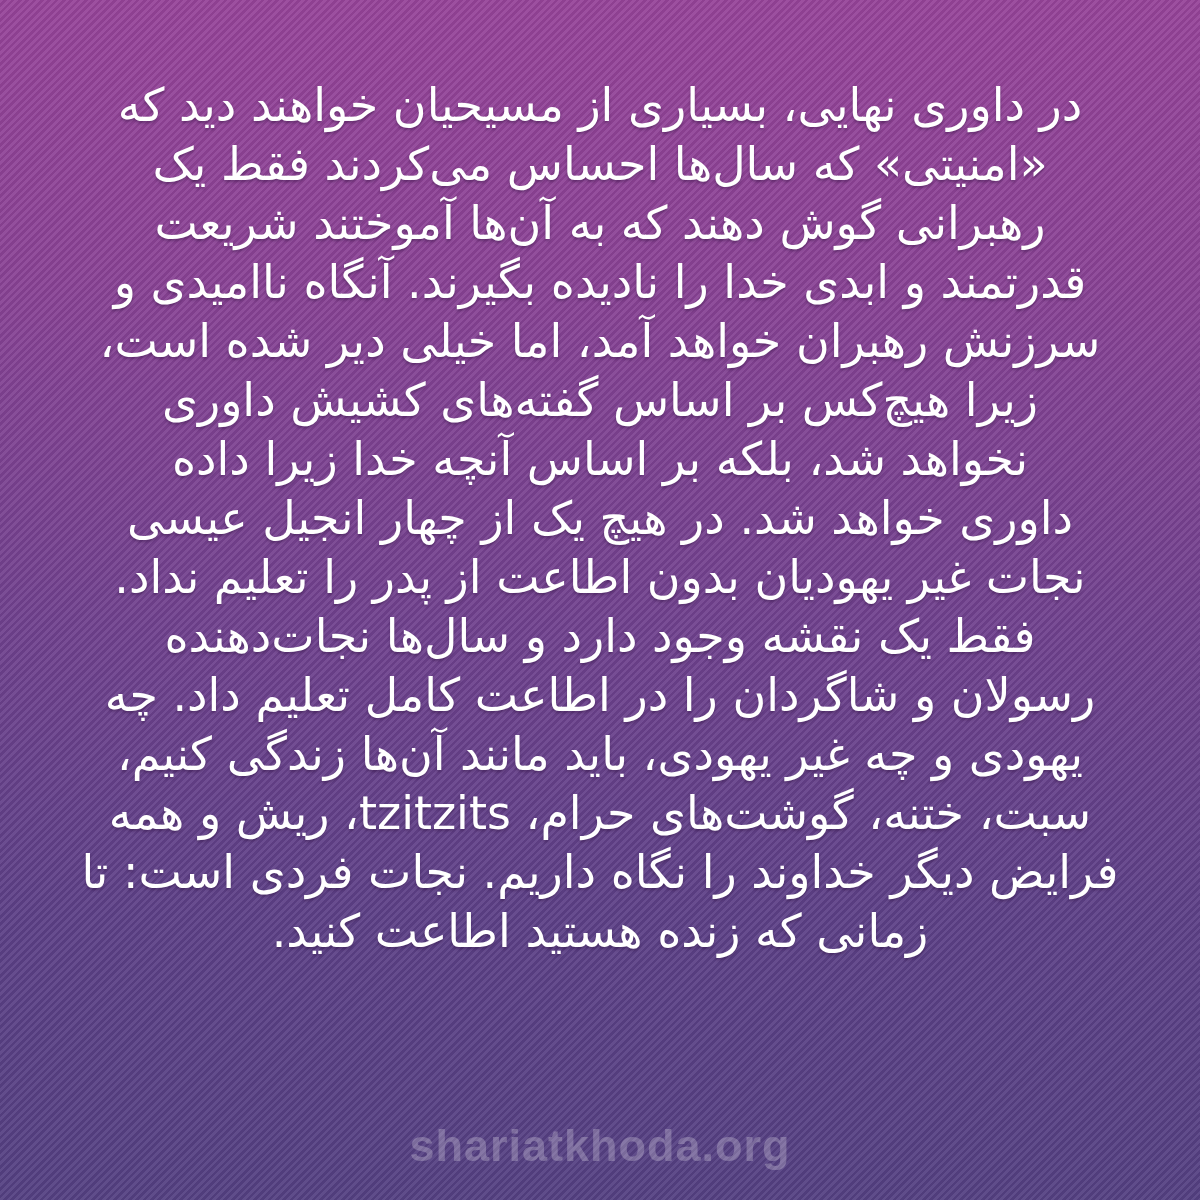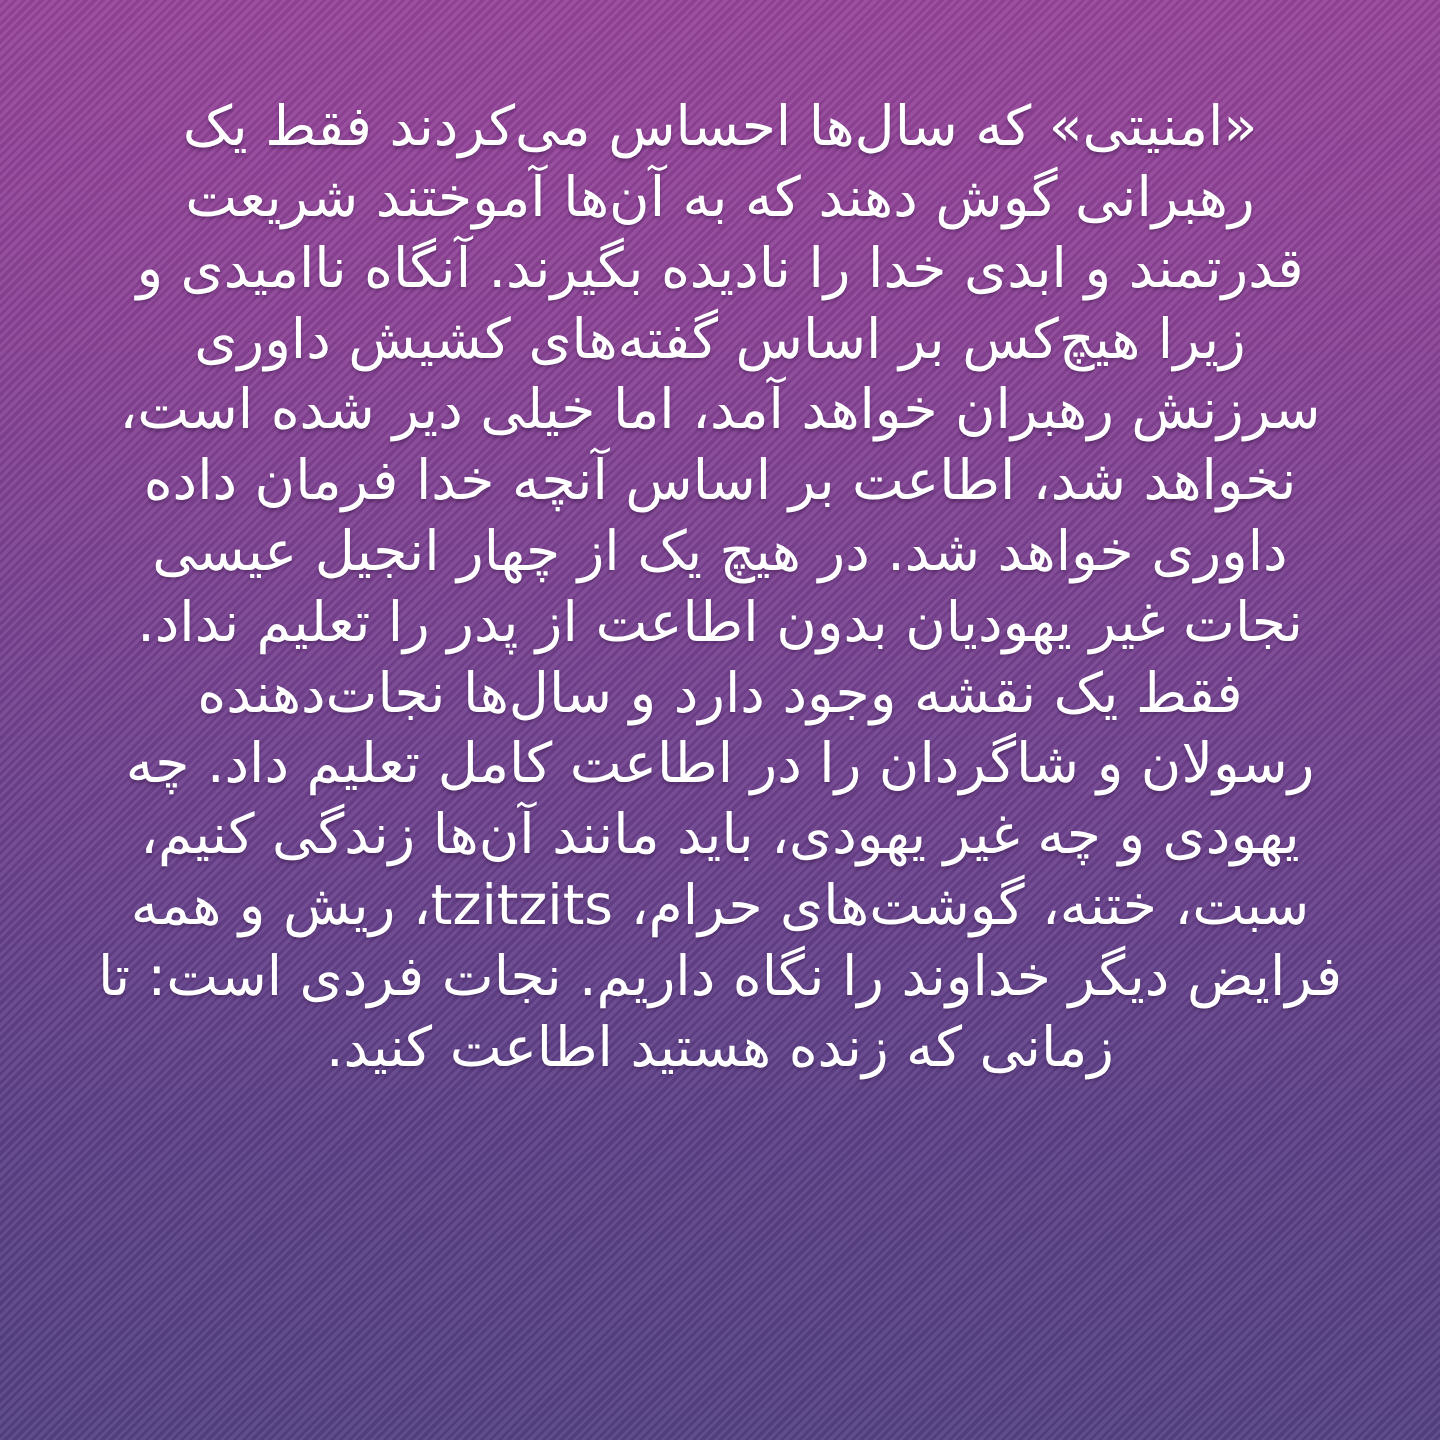--- a/index.html
+++ b/index.html
@@ -51,30 +51,32 @@
     letter-spacing: 1px;
     color: rgba(255, 255, 255, 0.24);
   }
 </style>
 </head>
 <body>
 
 <div class="stage">
 
   <div class="quote">
+    <div class="quote-line">در داوری نهایی، بسیاری از مسیحیان خواهند دید که</div>
     <div class="quote-line">«امنیتی» که سال‌ها احساس می‌کردند فقط یک</div>
     <div class="quote-line">رهبرانی گوش دهند که به آن‌ها آموختند شریعت</div>
     <div class="quote-line">قدرتمند و ابدی خدا را نادیده بگیرند. آنگاه ناامیدی و</div>
+    <div class="quote-line">سرزنش رهبران خواهد آمد، اما خیلی دیر شده است،</div>
     <div class="quote-line">زیرا هیچ‌کس بر اساس گفته‌های کشیش داوری</div>
-    <div class="quote-line">سرزنش رهبران خواهد آمد، اما خیلی دیر شده است،</div>
-    <div class="quote-line">نخواهد شد، اطاعت بر اساس آنچه خدا فرمان داده</div>
+    <div class="quote-line">نخواهد شد، بلکه بر اساس آنچه خدا زیرا داده</div>
     <div class="quote-line">داوری خواهد شد. در هیچ یک از چهار انجیل عیسی</div>
     <div class="quote-line">نجات غیر یهودیان بدون اطاعت از پدر را تعلیم نداد.</div>
     <div class="quote-line">فقط یک نقشه وجود دارد و سال‌ها نجات‌دهنده</div>
     <div class="quote-line">رسولان و شاگردان را در اطاعت کامل تعلیم داد. چه</div>
     <div class="quote-line">یهودی و چه غیر یهودی، باید مانند آن‌ها زندگی کنیم،</div>
     <div class="quote-line">سبت، ختنه، گوشت‌های حرام، tzitzits، ریش و همه</div>
     <div class="quote-line">فرایض دیگر خداوند را نگاه داریم. نجات فردی است: تا</div>
     <div class="quote-line">زمانی که زنده هستید اطاعت کنید.</div>
   </div>
 
+  <div class="watermark">shariatkhoda.org</div>
 
 </div>
 
 </body></html>

